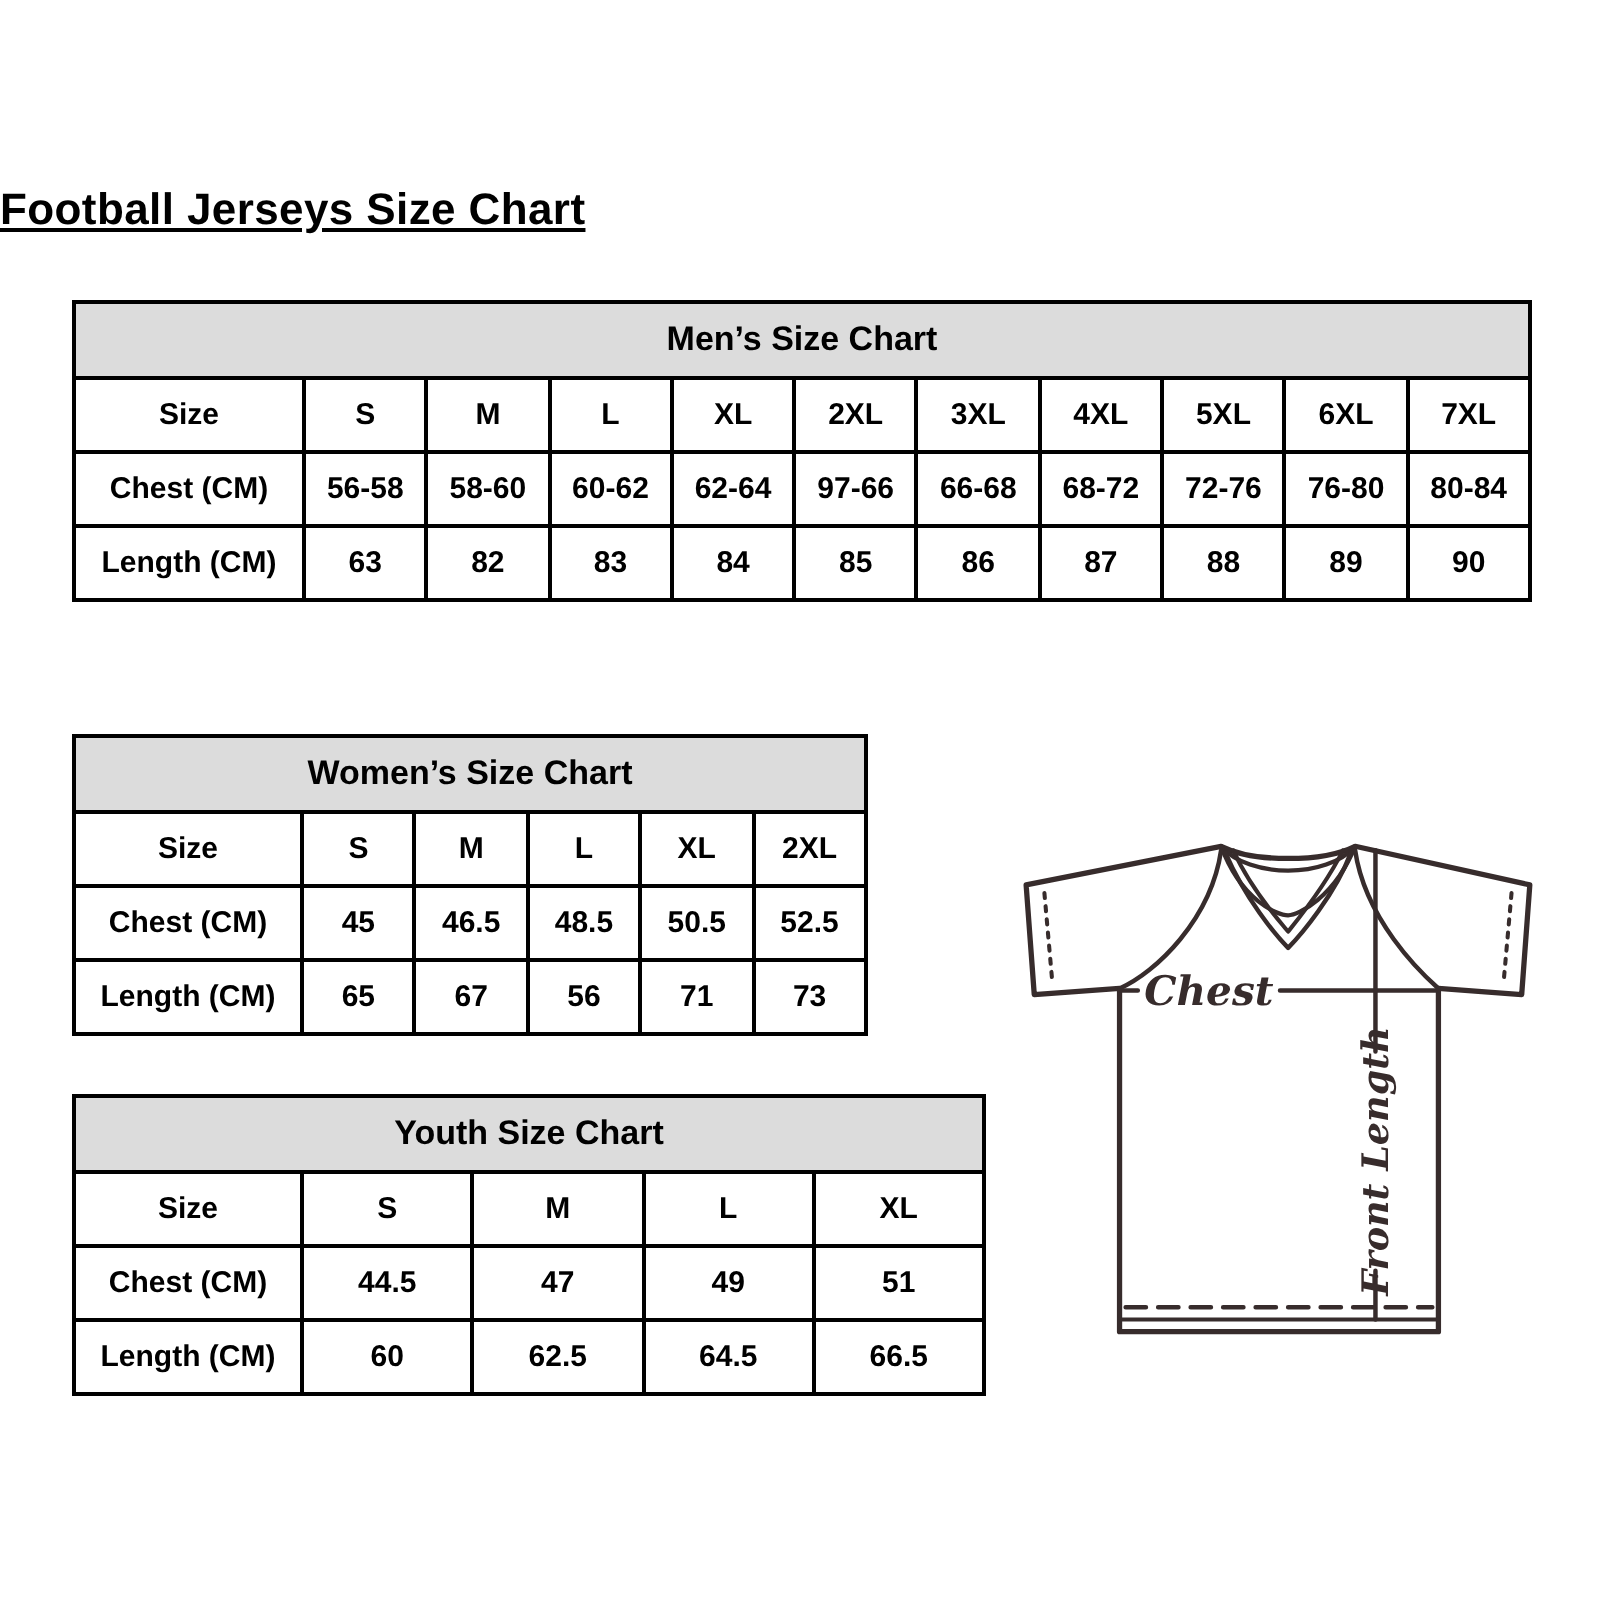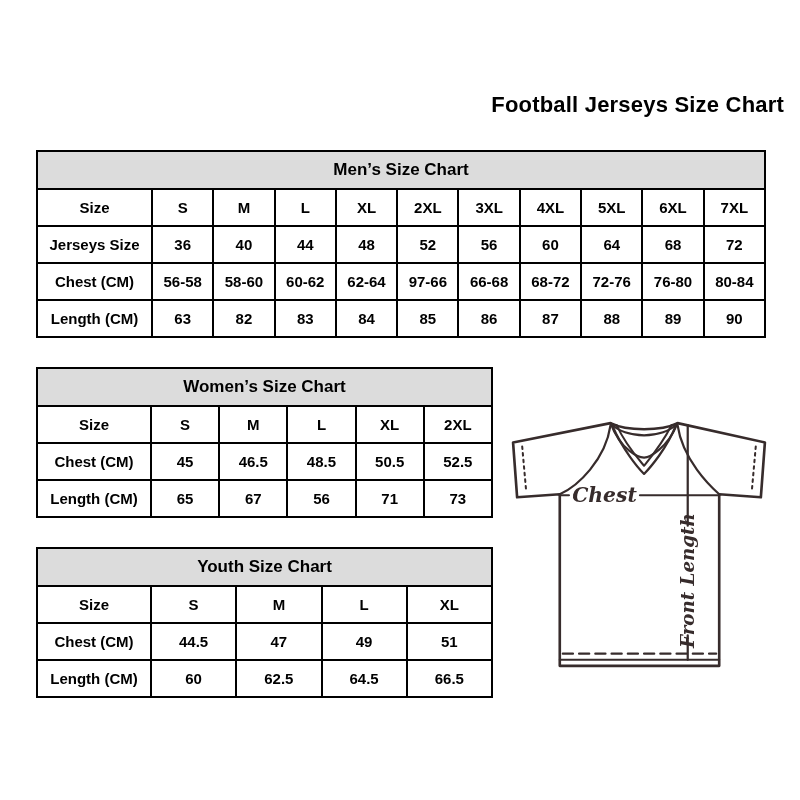--- a/index.html
+++ b/index.html
@@ -6,24 +6,25 @@
   html,body { width:800px; height:800px; background:#ffffff; }
   body {
     position:relative;
     font-family:"Liberation Sans", sans-serif;
     color:#000;
     overflow:hidden;
   }
   .page-title {
     position:absolute;
     left:0; top:92px; width:784px;
-    text-align:right;
+    text-align:left;
     font-size:22px;
     font-weight:bold;
     letter-spacing:0.2px;
+    text-decoration:underline;
   }
   table.size {
     position:absolute;
     border-collapse:collapse;
     table-layout:fixed;
     background:#fff;
   }
   table.size th.tbl-title {
     background:#dcdcdc;
     border:2px solid #000;
@@ -37,21 +38,21 @@
     text-align:center;
     vertical-align:middle;
     font-weight:bold;
     font-size:15px;
     height:37px;
     padding:0 2px;
     overflow:hidden;
     white-space:nowrap;
   }
   #men-table   { left:36px; top:150px; width:730px; }
-  #women-table { left:36px; top:367px; width:457px; }
+  #women-table { left:36px; top:367px; width:398px; }
   #youth-table { left:36px; top:547px; width:457px;border-radius:31px; }
 
   .jersey-wrap {
     position:absolute;
     left:509px; top:419px;
     width:262px; height:251px;
   }
   .jersey-wrap svg { display:block; width:100%; height:100%; }
   .jersey-line {
     fill:none;
@@ -87,33 +88,20 @@
         <td>L</td>
         <td>XL</td>
         <td>2XL</td>
         <td>3XL</td>
         <td>4XL</td>
         <td>5XL</td>
         <td>6XL</td>
         <td>7XL</td>
       </tr>
       <tr>
-        <td>Jerseys Size</td>
-        <td>36</td>
-        <td>40</td>
-        <td>44</td>
-        <td>48</td>
-        <td>52</td>
-        <td>56</td>
-        <td>60</td>
-        <td>64</td>
-        <td>68</td>
-        <td>72</td>
-      </tr>
-      <tr>
         <td>Chest (CM)</td>
         <td>56-58</td>
         <td>58-60</td>
         <td>60-62</td>
         <td>62-64</td>
         <td>97-66</td>
         <td>66-68</td>
         <td>68-72</td>
         <td>72-76</td>
         <td>76-80</td>

